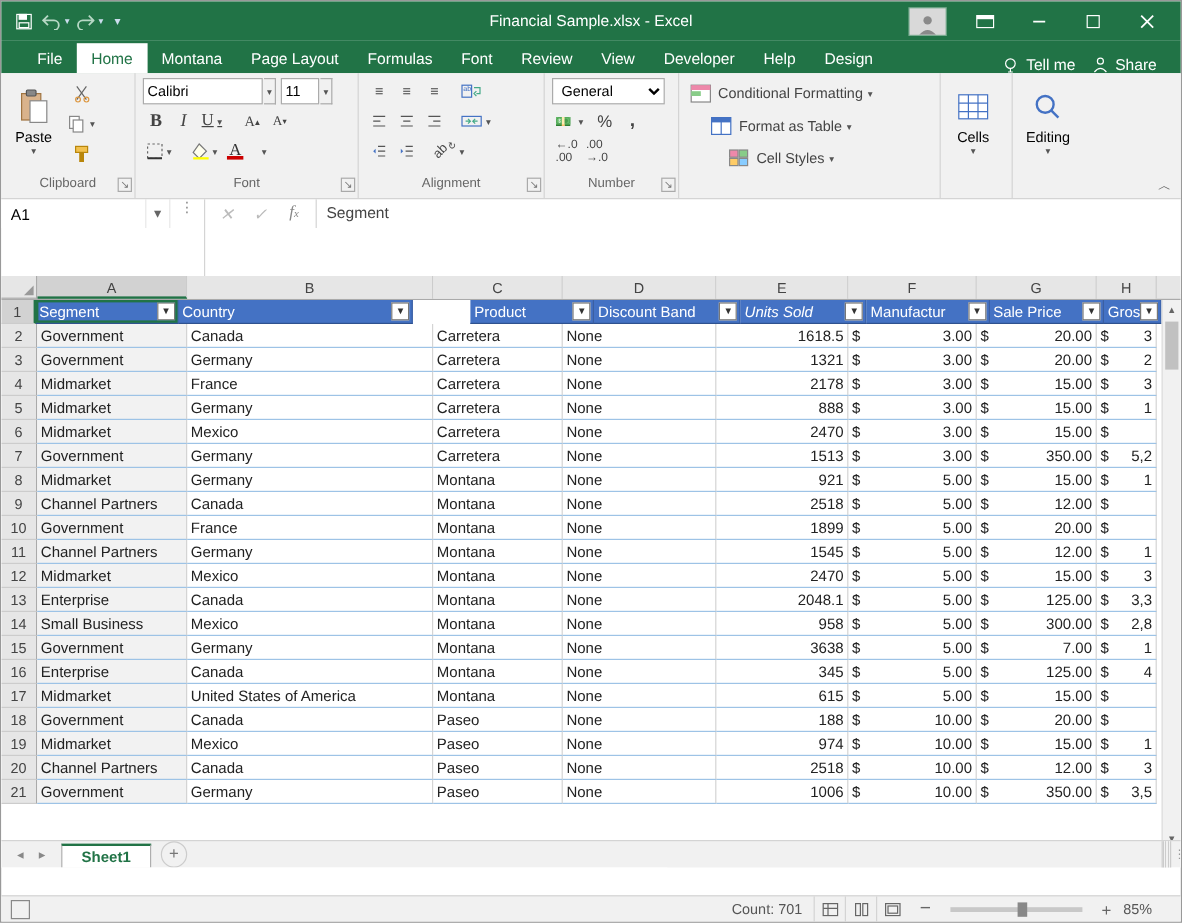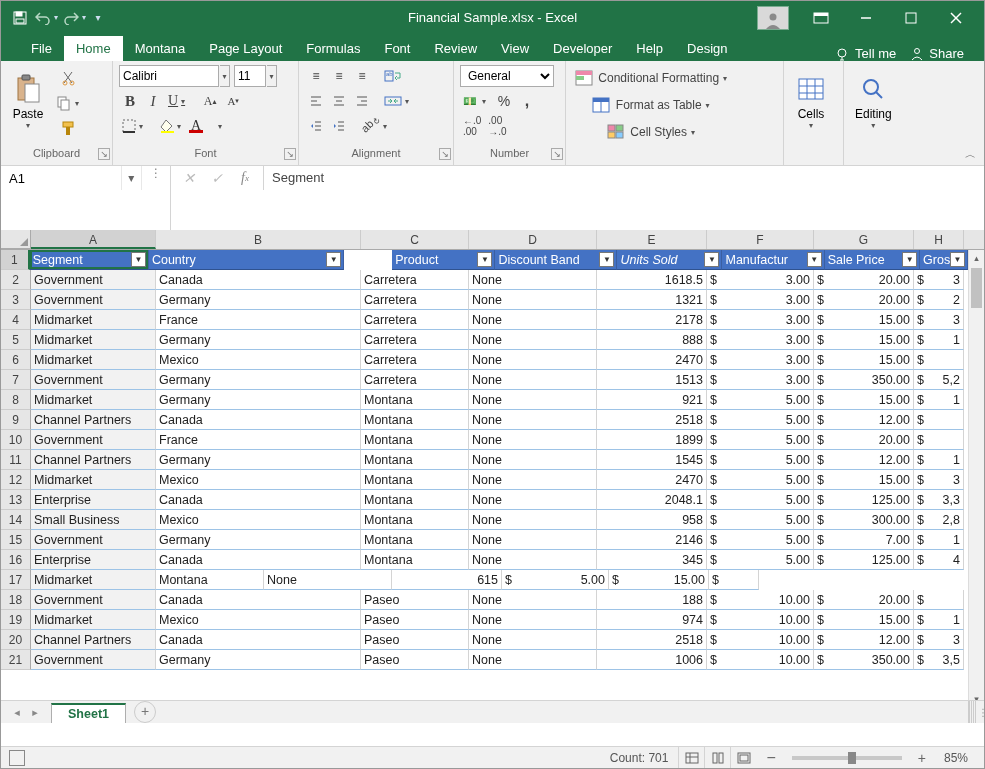--- a/index.html
+++ b/index.html
@@ -86,21 +86,21 @@
   .sheetbar .split { margin-left:auto; width:8px; height:23px; border-left:1px solid #ccc; border-right:1px solid #ccc; background:repeating-linear-gradient(90deg,#ccc,#ccc 1px,#f1f1f1 1px,#f1f1f1 2px); margin-right:2px;}
   
   
   .status { position:absolute; bottom:0; left:0; right:0; height:22px; background:#f1f1f1; border-top:1px solid #d4d4d4; display:flex; align-items:center; font-size:12px; color:#555; padding:0 8px;}
   .status .macro { width:16px; height:16px; border:1px solid #888; margin-right:10px; }
   .status .right { margin-left:auto; display:flex; align-items:center; gap:10px;}
   .viewbtns { display:flex;}
   .viewbtns .vb { width:26px; height:22px; border-left:1px solid #d4d4d4; display:flex; align-items:center; justify-content:center; color:#666;}
   .slider { width:110px; height:4px; background:#c8c8c8; position:relative; margin:0 6px;}
   .slider .h { position:absolute; top:-4px; left:56px; width:8px; height:12px; background:#888;}
-  .zoom { width:40px; text-align:center;}
+  .zoom { width:40px; text-align:left;}
 </style>
 </head>
 <body>
 
 <div class="titlebar">
   <div class="tb-qat">
     <div class="tb-btn">
         <svg width="14" height="14" viewBox="0 0 14 14">
           <rect x="1" y="1" width="12" height="12" fill="none" stroke="#fff"></rect>
           <rect x="3" y="1" width="6" height="4" fill="#fff"></rect>
@@ -741,21 +741,21 @@
           <span class="moneysym">$</span>
           <span style="float:right">2,8</span>
         </div>
       </div>
       <div class="gridrow">
         <div class="rowhead">15</div>
         <div class="cell" style="width: 125px; background: rgb(242, 242, 242);">Government</div>
         <div class="cell" style="width: 205px;">Germany</div>
         <div class="cell" style="width: 108px;">Montana</div>
         <div class="cell" style="width: 128px;">None</div>
-        <div class="cell num" style="width: 110px;">2146</div>
+        <div class="cell num" style="width: 110px;">3638</div>
         <div class="cell" style="width: 107px;">
           <span class="moneysym">$</span>
           <span style="float:right">5.00</span>
         </div>
         <div class="cell" style="width: 100px;">
           <span class="moneysym">$</span>
           <span style="float:right">7.00</span>
         </div>
         <div class="cell" style="width: 50px;">
           <span class="moneysym">$</span>
@@ -778,20 +778,21 @@
           <span style="float:right">125.00</span>
         </div>
         <div class="cell" style="width: 50px;">
           <span class="moneysym">$</span>
           <span style="float:right">4</span>
         </div>
       </div>
       <div class="gridrow">
         <div class="rowhead">17</div>
         <div class="cell" style="width: 125px; background: rgb(242, 242, 242);">Midmarket</div>
+        <div class="cell" style="width: 205px;">United States of America</div>
         <div class="cell" style="width: 108px;">Montana</div>
         <div class="cell" style="width: 128px;">None</div>
         <div class="cell num" style="width: 110px;">615</div>
         <div class="cell" style="width: 107px;">
           <span class="moneysym">$</span>
           <span style="float:right">5.00</span>
         </div>
         <div class="cell" style="width: 100px;">
           <span class="moneysym">$</span>
           <span style="float:right">15.00</span>

